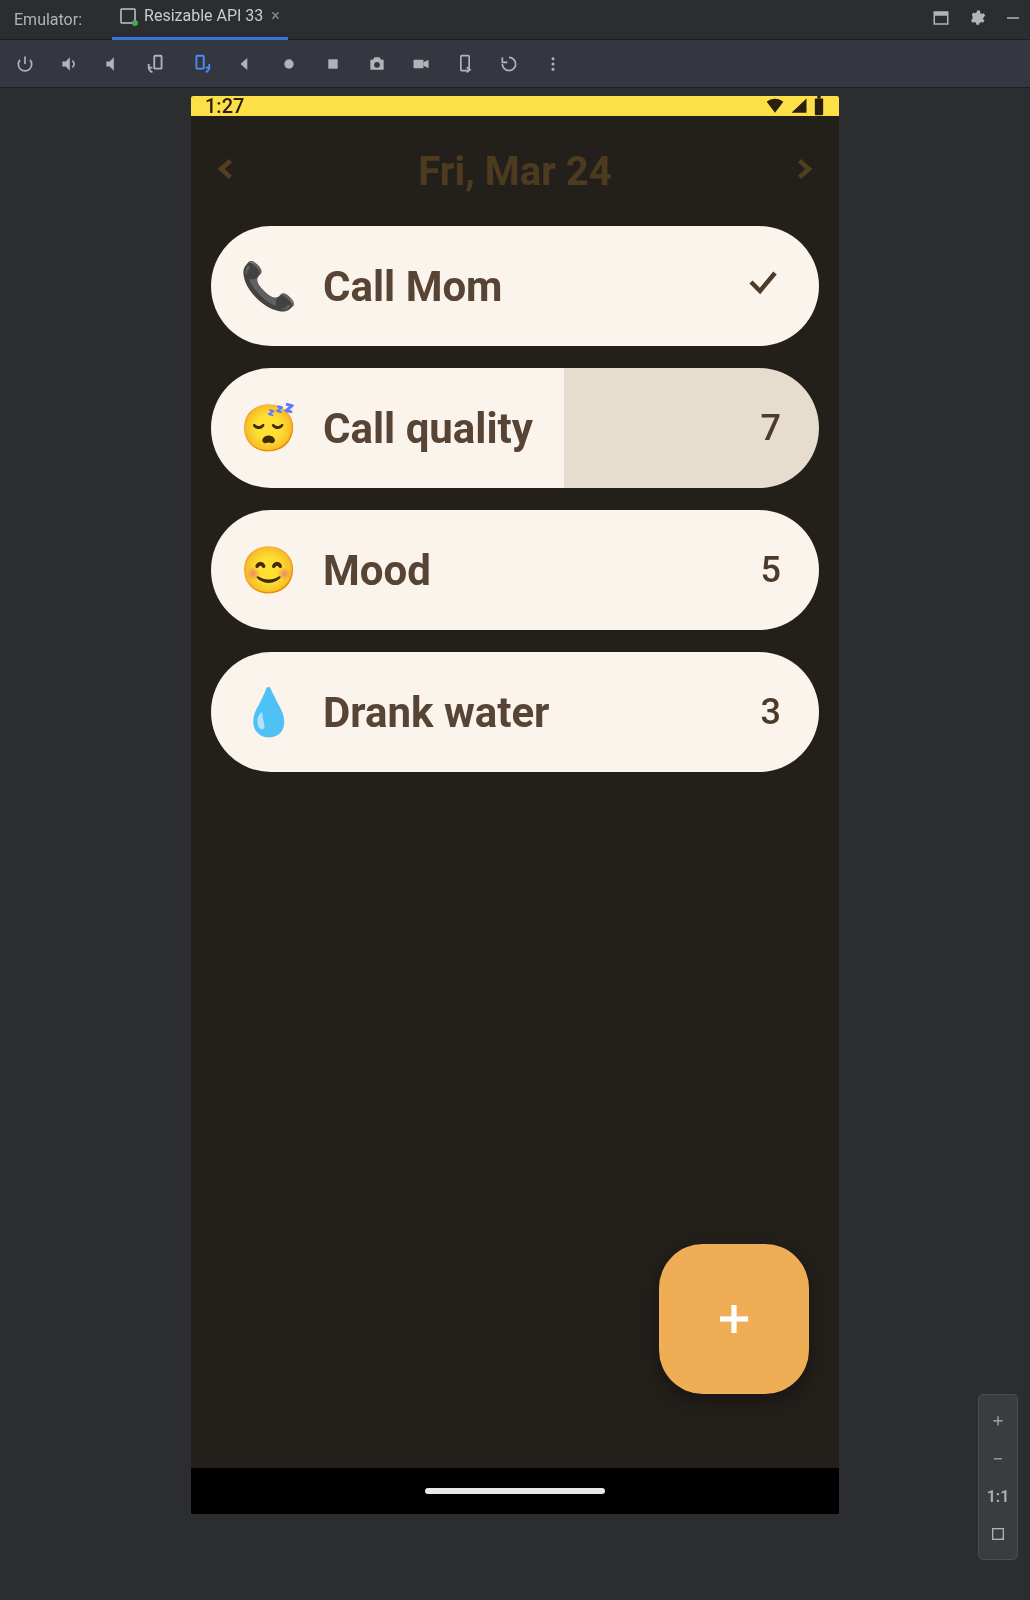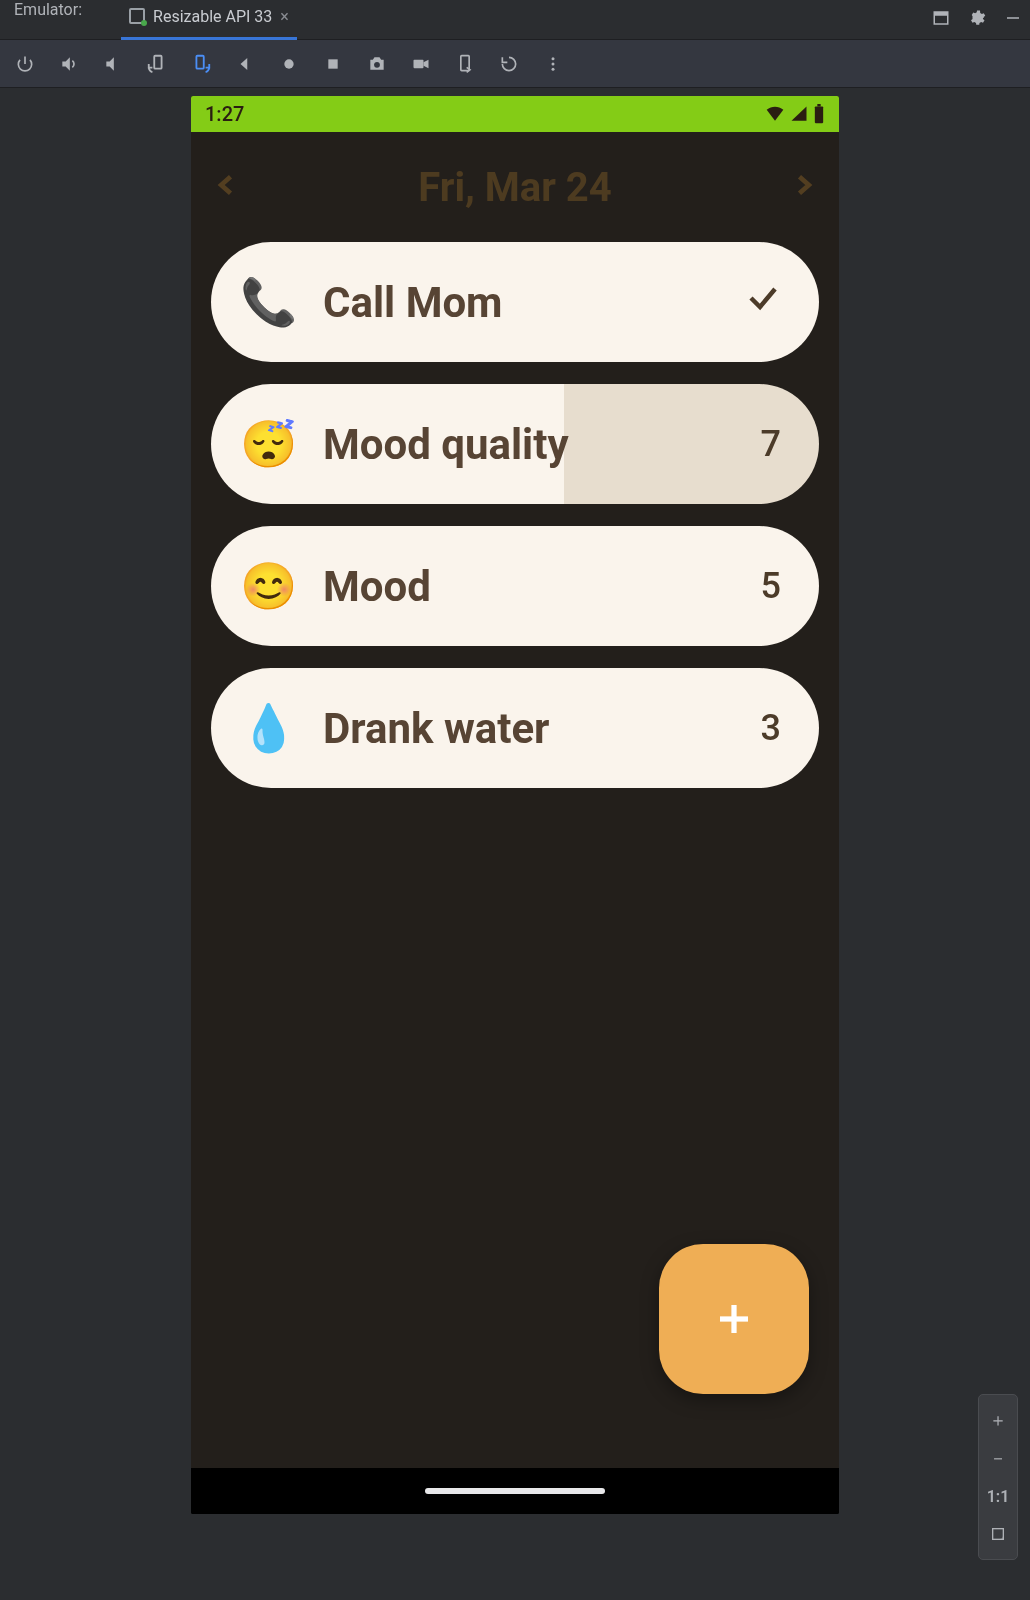--- a/index.html
+++ b/index.html
@@ -8,25 +8,25 @@
       height: 1600px;
       background: #2b2d30;
       font-family: -apple-system, BlinkMacSystemFont, "Segoe UI", Roboto, sans-serif;
       overflow: hidden;
       color: #bbb;
     }
     
     .ide-topbar {
       height: 40px;
       display: flex;
+      align-items: center;
       background: #2b2d30;
       border-bottom: 1px solid #1e1f22;
       font-size: 16px;
       padding: 0 8px;
-      gap: 9px;
     }
     .ide-label { color: #b0b3b8; margin-right: 30px; padding-left: 6px; }
     .ide-tab {
       display: flex;
       align-items: center;
       gap: 8px;
       color: #c9ccd1;
       border-bottom: 3px solid #3875d6;
       padding: 0 8px 5px 8px;
       height: 40px;
@@ -67,22 +67,22 @@
       width: 648px;
       height: 1418px;
       background: #000;
       border-radius: 2px;
       overflow: hidden;
       position: relative;
       display: flex;
       flex-direction: column;
     }
     .statusbar {
-      height: 36px;
-      background: #84cc16;
+      height: 20px;
+      background: #fde047;
       display: flex;
       align-items: center;
       color: #2a1e11;
       font-size: 20px;
       font-weight: 500;
       padding: 0 14px;
     }
     .statusbar .spacer { flex: 1; }
     .status-icons { display:flex; align-items:center; gap:4px; }
     .app-body {
@@ -335,21 +335,21 @@
         <div class="cards" id="cards-mount">
             <div class="card">
               <span class="ico">📞</span>
               <span class="label">Call Mom</span>
               <span class="trail check"><svg viewBox="0 0 24 24" fill="none" stroke="#4c3b29" stroke-width="3">
                   <polyline points="4 12 10 18 20 6"></polyline>
                 </svg></span>
             </div>
             <div class="card partial">
               <span class="ico">😴</span>
-              <span class="label">Mood quality</span>
+              <span class="label">Call quality</span>
               <span class="trail">7</span>
             </div>
             <div class="card">
               <span class="ico">😊</span>
               <span class="label">Mood</span>
               <span class="trail">5</span>
             </div>
             <div class="card">
               <span class="ico">💧</span>
               <span class="label">Drank water</span>

